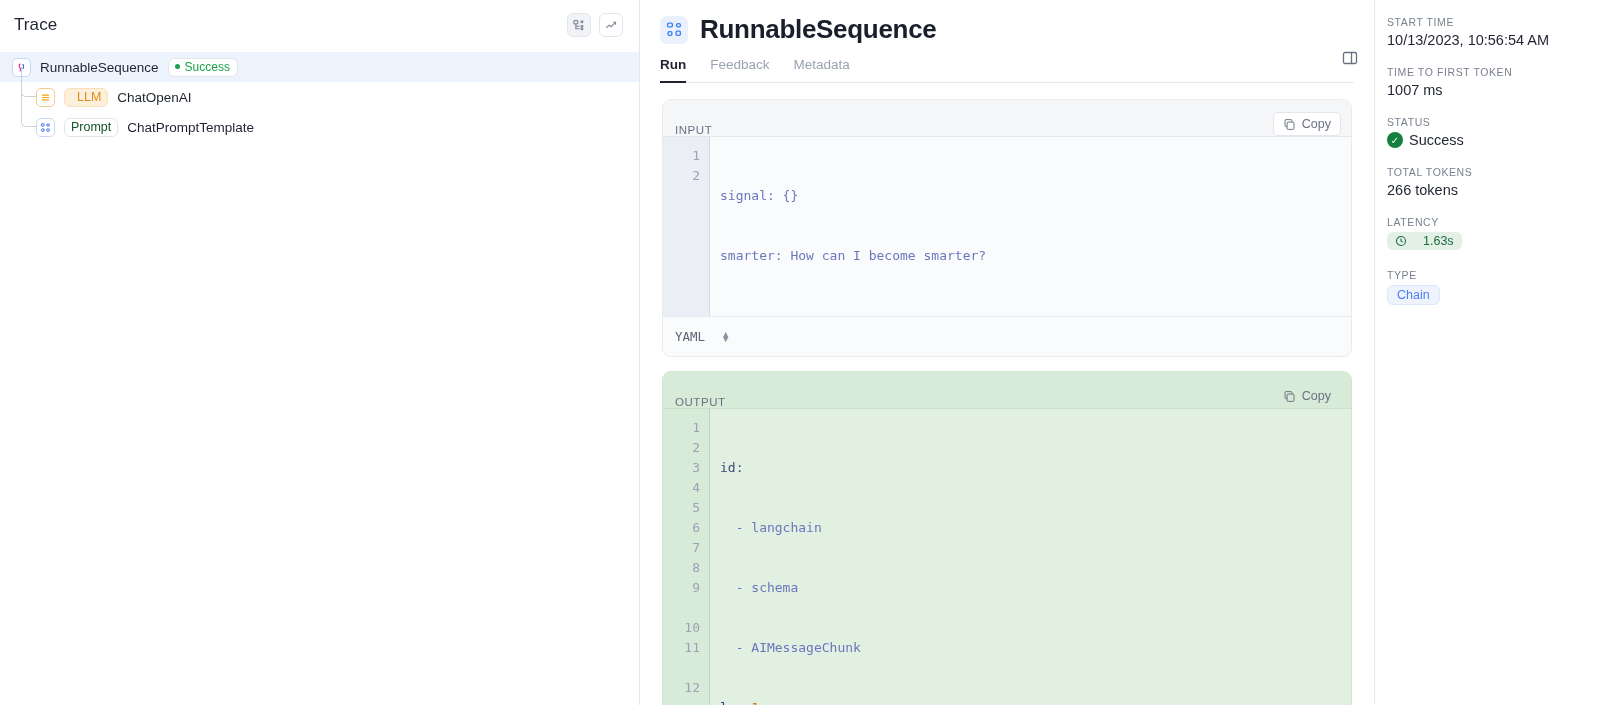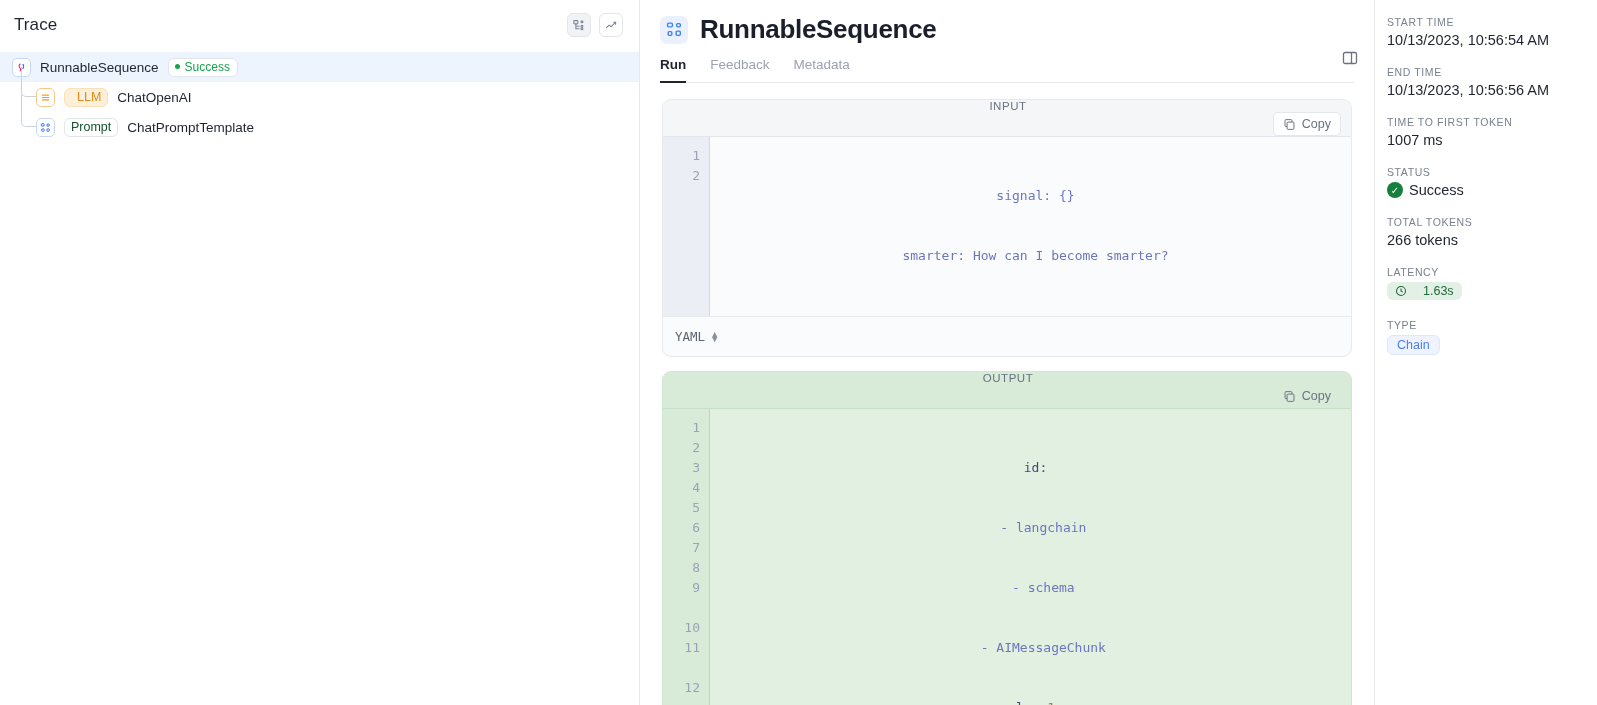--- a/index.html
+++ b/index.html
@@ -93,21 +93,21 @@
     width: 18px; height: 18px; color: #6a7282; cursor: pointer;
   }
 
   .detail-body { padding: 16px 22px 0 22px; overflow: hidden; flex: 1 1 auto; }
 
   .card { border-radius: 9px; overflow: hidden; margin-bottom: 14px; }
   .card.input  { background: #fafbfc; border: 1px solid #e8eaee; }
   .card.output { background: #e2f0e2; border: 1px solid #cfe6cf; }
 
   .card-head {
-    height: 37px; display: flex; align-items: center; padding: 0 10px 0 12px; flex-direction: column;
+    height: 37px; display: flex; align-items: flex-end; padding: 0 10px 0 12px;
   }
   .card.input .card-head  { background: #f5f6f8; border-bottom: 1px solid #e3e6ec; }
   .card.output .card-head { background: #d8ebd8; border-bottom: 1px solid #c8e0c8; }
   .card-label { font-size: 11.5px; letter-spacing: .55px; color: #6a7282; font-weight: 400; }
   .copy-btn {
     margin-left: auto; display: flex; align-items: center; gap: 6px;
     font-size: 12.5px; color: #6a7282; padding: 4px 9px; border-radius: 5px;
     cursor: pointer;
   }
   .card.input .copy-btn { background: #fff; border: 1px solid #e4e7ec; }
@@ -115,34 +115,34 @@
 
   .code { display: flex; font-family: "DejaVu Sans Mono", monospace; font-size: 13px; }
   .gutter {
     flex: 0 0 46px; text-align: right; padding: 9px 9px 10px 0;
     color: #9aa3b5; user-select: none; line-height: 20px;
   }
   .card.input .gutter { background: #eceef5; }
   .card.output .gutter { background: #d8ebd8; }
   .code-body {
     flex: 1 1 auto; padding: 9px 0 10px 10px; line-height: 20px;
-    border-left: 1px solid #d3d8e4; white-space: pre-wrap; word-break: break-word; text-align: center;
+    border-left: 1px solid #d3d8e4; white-space: pre-wrap; word-break: break-word;
   }
   .card.output .code-body { border-left-color: #bcd7bc; }
   .ln { height: 20px; }
   .ln.h2 { height: 40px; }
   .k { color: #3f4a78; }
   .v { color: #6b77bd; }
   .num { color: #bf6c1b; }
   .card.input .code-body, .card.input .k, .card.input .v { color: #6b77bd; }
 
   .card-foot { height: 40px; display: flex; align-items: center; padding: 0 12px; }
   .card.input .card-foot { border-top: 1px solid #e8eaee; }
   .fmt-select {
-    display: flex; align-items: center; gap: 7px; font-size: 12.5px;
+    display: flex; align-items: center; gap: 18px; font-size: 12.5px;
     color: #5b6473; font-family: "DejaVu Sans Mono", monospace; cursor: pointer;
   }
   .chev { display: flex; flex-direction: column; line-height: 5px; color: #8b93a3; font-size: 9px; }
 
   
   .meta-pane {
     flex: 0 0 222px; width: 222px; height: 705px; padding: 16px 20px 0 12px;
     background: #fff;
   }
   .meta-block { margin-bottom: 18px; }
@@ -339,24 +339,20 @@
 
     </div>
   </div>
 
   <div class="meta-pane">
     <div class="meta-block">
       <div class="meta-label">START TIME</div>
       <div class="meta-value">10/13/2023, 10:56:54 AM</div>
     </div>
     <div class="meta-block">
-      <div class="meta-label">END TIME</div>
-      <div class="meta-value">10/13/2023, 10:56:56 AM</div>
-    </div>
-    <div class="meta-block">
       <div class="meta-label">TIME TO FIRST TOKEN</div>
       <div class="meta-value">1007 ms</div>
     </div>
     <div class="meta-block">
       <div class="meta-label">STATUS</div>
       <div class="meta-value">
         <span class="check">✓</span>
         <span>Success</span>
       </div>
     </div>

